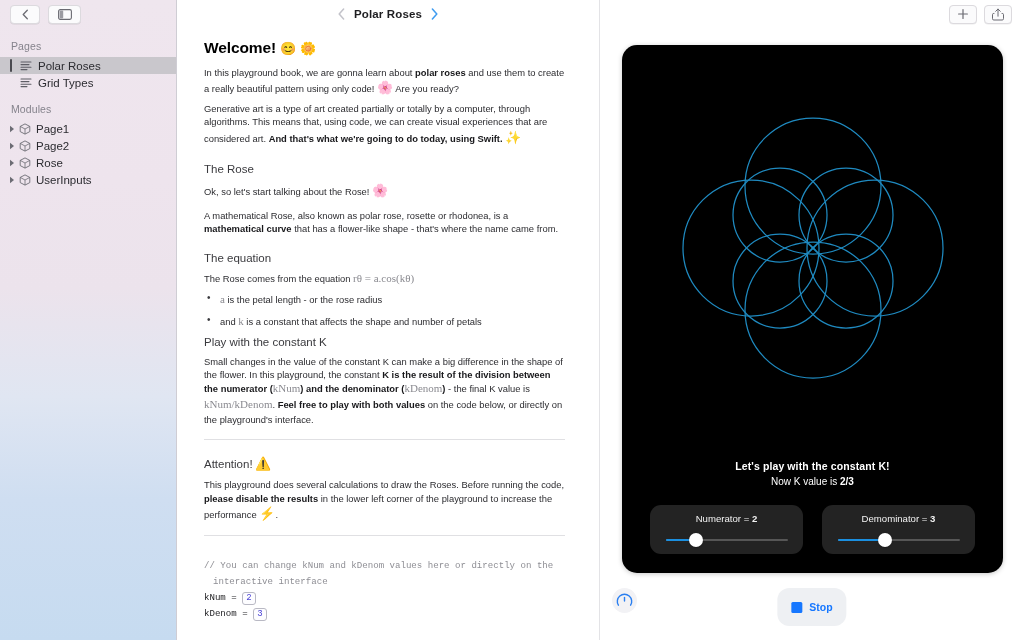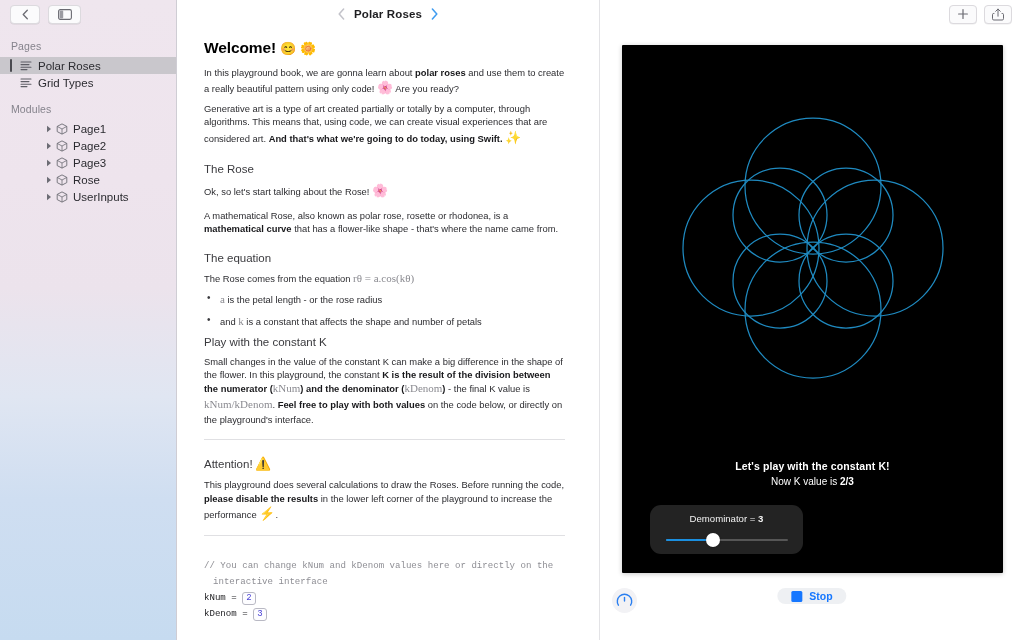--- a/index.html
+++ b/index.html
@@ -59,21 +59,21 @@
     content: "";
     position: absolute;
     left: 10px; top: 2px;
     width: 2px; height: 13px;
     background: #4a4a50;
     border-radius: 1px;
   }
   .doc-icon { width: 13px; height: 11px; margin-right: 5px; flex: 0 0 13px; }
   .sb-row-label { white-space: nowrap; }
 
-  .sb-row.module { padding-left: 20px; height: 17px; margin-left: 24px; }
+  .sb-row.module { padding-left: 7px; height: 17px; }
   .tri {
     width: 9px; flex: 0 0 9px; margin-right: 3px;
     display: flex; align-items: center; justify-content: center;
   }
   .tri svg { display: block; }
   .pkg-icon { width: 12px; height: 12px; margin-right: 5px; flex: 0 0 12px; }
 
   
   .center {
     flex: 0 0 423px;
@@ -166,21 +166,21 @@
     border: 1px solid #dcdade;
     border-radius: 4px;
     display: flex; align-items: center; justify-content: center;
     box-shadow: 0 0.5px 0.5px rgba(0,0,0,0.08);
   }
   .liveview {
     position: absolute;
     left: 22px; top: 45px;
     width: 381px; height: 528px;
     background: #000000;
-    border-radius: 1px;
+    border-radius: 15px;
     box-shadow: 0 1px 5px rgba(0,0,0,0.22);
     overflow: hidden;
   }
   .rose-wrap {
     position: absolute; left: 0; top: 8px;
     width: 381px; height: 390px;
     display: flex; align-items: center; justify-content: center;
   }
   .lv-caption {
     position: absolute; left: 0; right: 0; top: 415px;
@@ -231,21 +231,21 @@
   }
   .gauge-btn {
     position: absolute; left: 12px; top: 8px;
     width: 25px; height: 25px;
     background: #f2f2f5; border-radius: 50%;
     display: flex; align-items: center; justify-content: center;
   }
   .stop-btn {
     position: absolute; left: 50%; transform: translateX(-50%);
     top: 8px;
-    height: 16px; padding: 0 14px;
+    height: 38px; padding: 0 14px;
     background: #eef0f3; border-radius: 12px;
     display: flex; align-items: center; gap: 7px;
   }
   .stop-sq { width: 11px; height: 11px; background: #1677ff; border-radius: 1.5px; }
   .stop-lbl { font-size: 10.5px; font-weight: bold; color: #1677ff; }
 </style>
 </head>
 <body>
 
 <div id="app">
@@ -314,56 +314,44 @@
             <path d="M1 0.7L5 4L1 7.3Z" fill="#6c6c74"></path>
           </svg>
       </span>
       <svg class="pkg-icon" viewBox="0 0 12 12">
         <path d="M6 0.9L10.8 3.4v5.2L6 11.1 1.2 8.6V3.4z" stroke="#6c6c74" stroke-width="0.9" fill="none" stroke-linejoin="round"></path>
         <path d="M1.2 3.4L6 6l4.8-2.6M6 6v5.1" stroke="#6c6c74" stroke-width="0.8" fill="none"></path>
       </svg>
       <span class="sb-row-label">Page2</span>
     </div>
 
+
     <div class="sb-row module">
       <span class="tri">
         <svg width="6" height="8" viewBox="0 0 6 8">
             <path d="M1 0.7L5 4L1 7.3Z" fill="#6c6c74"></path>
           </svg>
       </span>
       <svg class="pkg-icon" viewBox="0 0 12 12">
         <path d="M6 0.9L10.8 3.4v5.2L6 11.1 1.2 8.6V3.4z" stroke="#6c6c74" stroke-width="0.9" fill="none" stroke-linejoin="round"></path>
         <path d="M1.2 3.4L6 6l4.8-2.6M6 6v5.1" stroke="#6c6c74" stroke-width="0.8" fill="none"></path>
       </svg>
-      <span class="sb-row-label">Page3</span>
+      <span class="sb-row-label">Rose</span>
     </div>
 
     <div class="sb-row module">
       <span class="tri">
         <svg width="6" height="8" viewBox="0 0 6 8">
             <path d="M1 0.7L5 4L1 7.3Z" fill="#6c6c74"></path>
           </svg>
       </span>
       <svg class="pkg-icon" viewBox="0 0 12 12">
         <path d="M6 0.9L10.8 3.4v5.2L6 11.1 1.2 8.6V3.4z" stroke="#6c6c74" stroke-width="0.9" fill="none" stroke-linejoin="round"></path>
         <path d="M1.2 3.4L6 6l4.8-2.6M6 6v5.1" stroke="#6c6c74" stroke-width="0.8" fill="none"></path>
       </svg>
-      <span class="sb-row-label">Rose</span>
-    </div>
-
-    <div class="sb-row module">
-      <span class="tri">
-        <svg width="6" height="8" viewBox="0 0 6 8">
-            <path d="M1 0.7L5 4L1 7.3Z" fill="#6c6c74"></path>
-          </svg>
-      </span>
-      <svg class="pkg-icon" viewBox="0 0 12 12">
-        <path d="M6 0.9L10.8 3.4v5.2L6 11.1 1.2 8.6V3.4z" stroke="#6c6c74" stroke-width="0.9" fill="none" stroke-linejoin="round"></path>
-        <path d="M1.2 3.4L6 6l4.8-2.6M6 6v5.1" stroke="#6c6c74" stroke-width="0.8" fill="none"></path>
-      </svg>
       <span class="sb-row-label">UserInputs</span>
     </div>
   </div>
 
   <div class="center">
 
     <div class="doc-header">
       <svg class="chev" width="7" height="12" viewBox="0 0 7 12">
         <path d="M5.6 1L1.2 6l4.4 5" stroke="#c3c3ca" stroke-width="1.5" fill="none" stroke-linecap="round" stroke-linejoin="round"></path>
       </svg>
@@ -454,20 +442,28 @@
         </svg>
       </div>
 
       <div class="lv-caption">
         <div class="lv-cap1">Let's play with the constant K!</div>
         <div class="lv-cap2"><span>Now K value is </span><b>2/3</b></div>
       </div>
 
       <div class="sliders">
 
+        <div class="slider-card">
+          <div class="slider-label"><span>Numerator = </span><b>2</b></div>
+          <div class="slider-track-wrap">
+            <div class="trk"></div>
+            <div class="trk-fill" style="width:24%"></div>
+            <div class="knob" style="left:19%"></div>
+          </div>
+        </div>
 
         <div class="slider-card">
           <div class="slider-label"><span>Demominator = </span><b>3</b></div>
           <div class="slider-track-wrap">
             <div class="trk"></div>
             <div class="trk-fill" style="width:38%"></div>
             <div class="knob" style="left:33%"></div>
           </div>
         </div>
 

